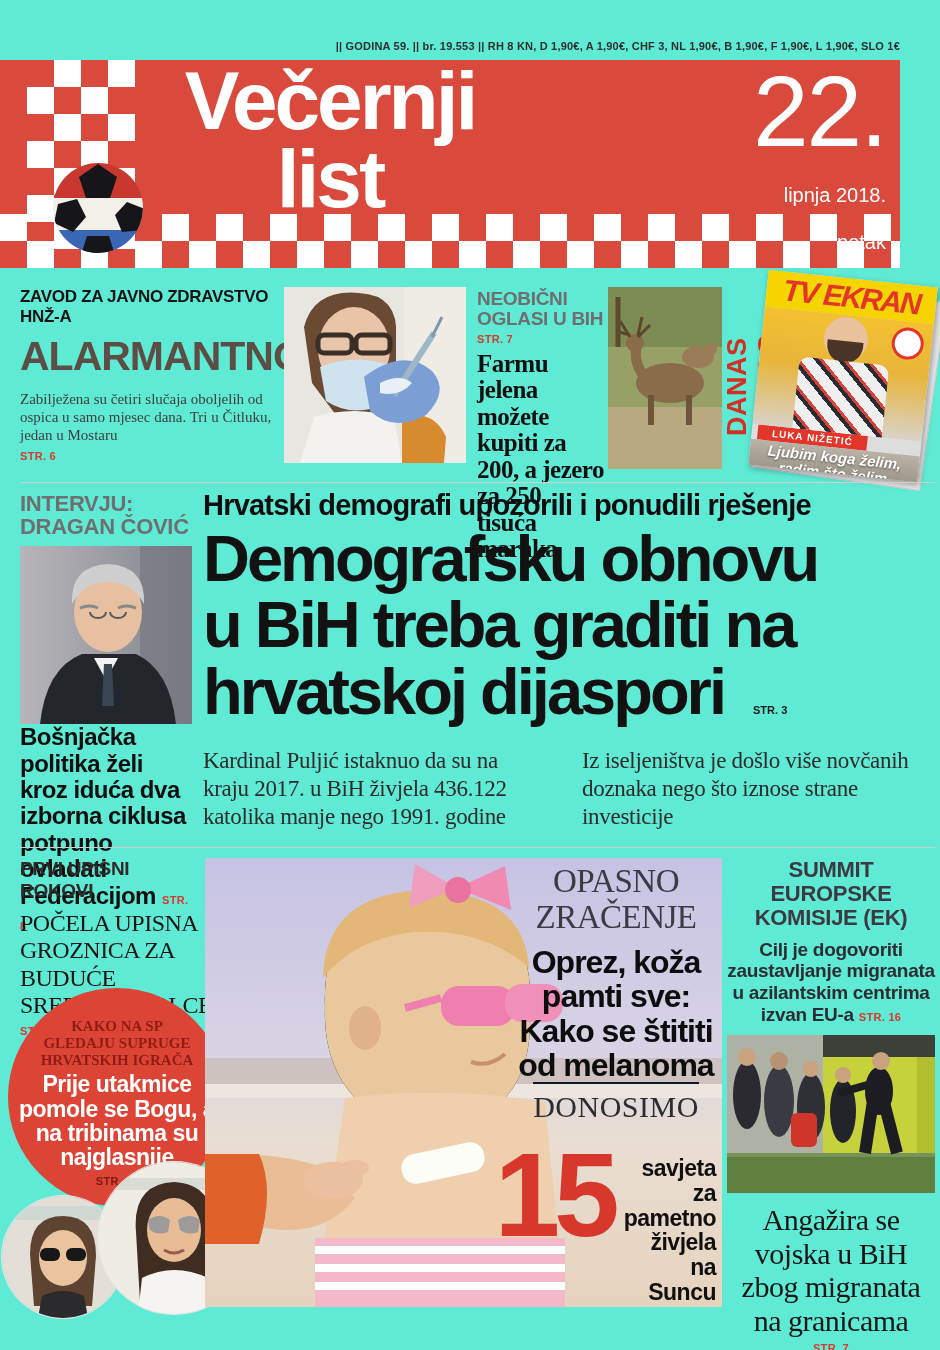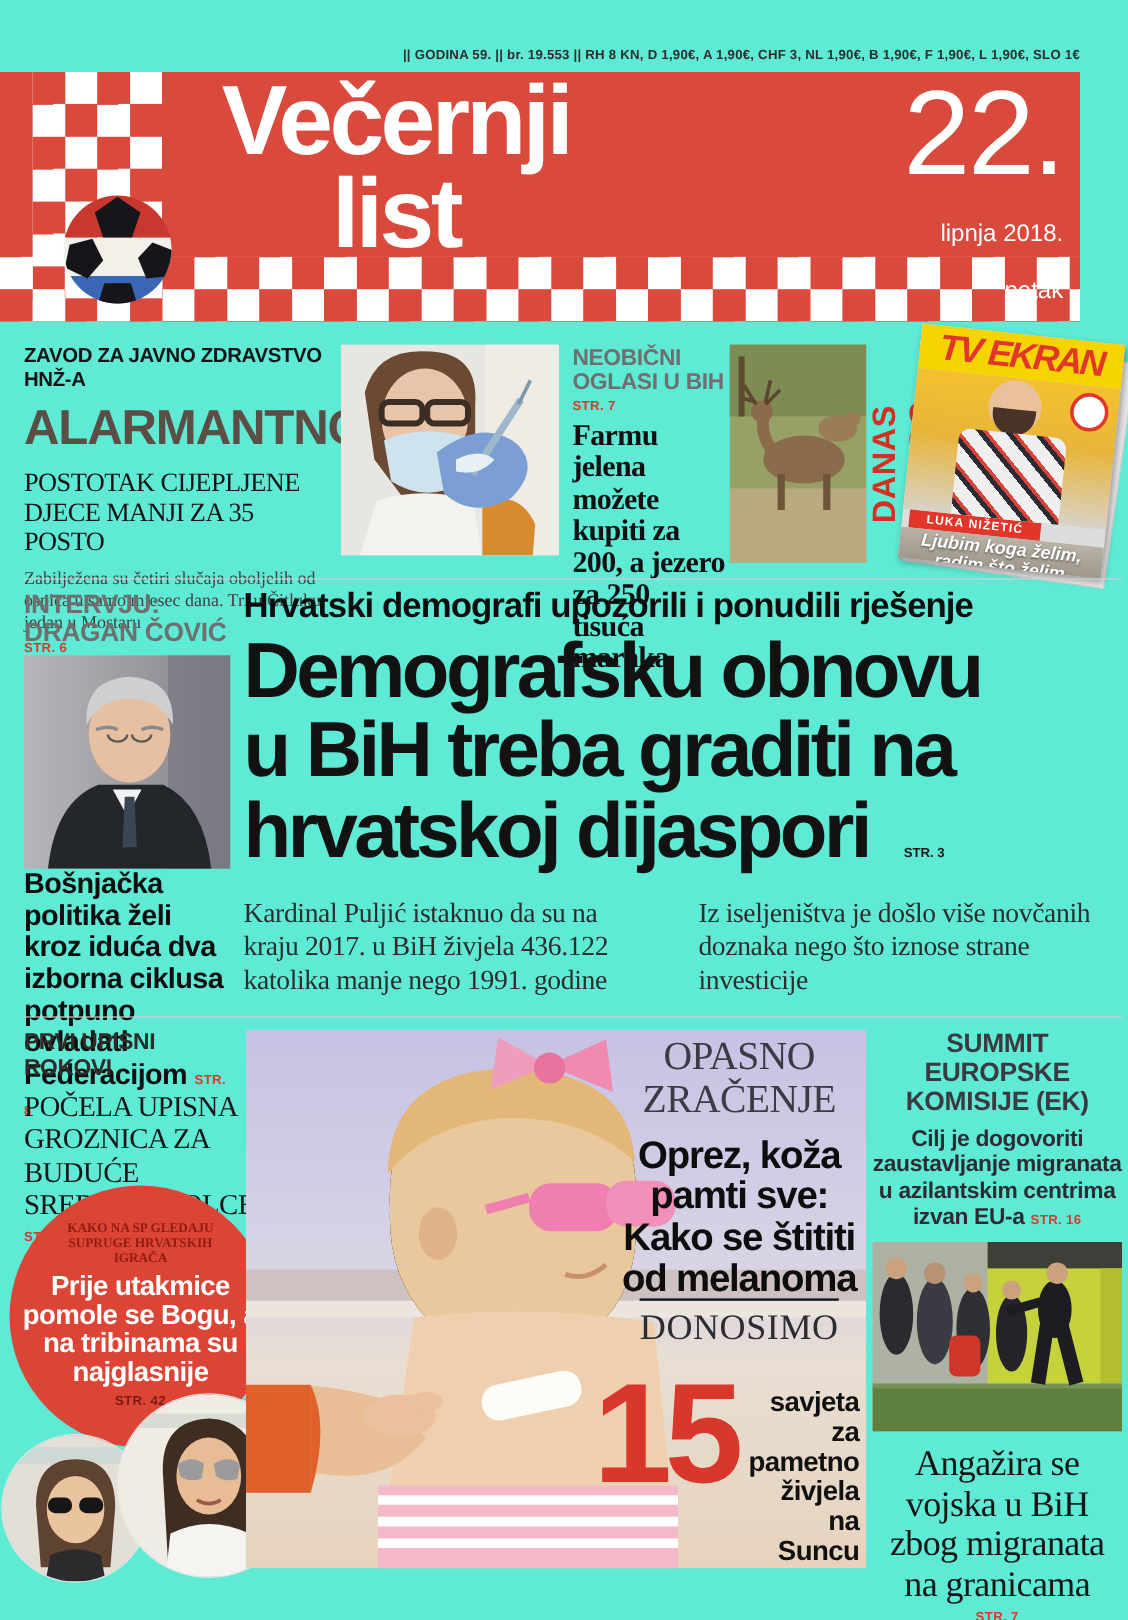--- a/index.html
+++ b/index.html
@@ -62,21 +62,21 @@
   .mainstory .head{font-size:65px;font-weight:bold;color:#121212;line-height:1.02;letter-spacing:-3px;margin-top:4px;}
   .mainstory .head .pref{color:#1a1a1a;font-size:11px;letter-spacing:0;margin-left:14px;}
   .deck{display:flex;gap:34px;margin-top:22px;font-family:"Liberation Serif",serif;font-size:23px;color:#2c2c2c;line-height:1.22;letter-spacing:-.3px;}
   .deck div{width:345px;}
   
   .enroll{position:absolute;left:20px;top:858px;width:185px;}
   .enroll .kick{font-size:19px;font-weight:bold;color:#2f2b28;letter-spacing:-.3px;}
   .enroll .head{font-family:"Liberation Serif",serif;font-size:24px;line-height:1.14;color:#161616;margin-top:8px;letter-spacing:-.5px;}
   .enroll .pref{display:block;margin-top:6px;}
   .circlebadge{position:absolute;left:8px;top:988px;width:218px;height:218px;border-radius:50%;background:#dc4436;text-align:center;padding-top:0;box-sizing:border-box;}
-  .circlebadge .kick{font-family:"Liberation Serif",serif;font-weight:bold;font-size:11px;color:#8f1d12;line-height:1.12;padding:30px 26px 0;}
+  .circlebadge .kick{font-family:"Liberation Serif",serif;font-weight:bold;font-size:15px;color:#8f1d12;line-height:1.12;padding:30px 26px 0;}
   .circlebadge .head{font-size:23px;font-weight:bold;color:#fff;line-height:1.05;padding:4px 8px 0;letter-spacing:-.5px;}
   .circlebadge .pref{display:block;color:#7e1a10;margin-top:6px;}
   .wifephoto1{position:absolute;left:2px;top:1196px;width:122px;height:122px;border-radius:50%;overflow:hidden;box-shadow:0 0 0 1px #e5e5e5;}
   .wifephoto2{position:absolute;left:98px;top:1162px;width:152px;height:152px;border-radius:50%;overflow:hidden;box-shadow:0 0 0 1px #e5e5e5;}
   .babywrap{position:absolute;left:205px;top:858px;width:517px;height:449px;overflow:hidden;}
   .suntext{position:absolute;right:6px;top:6px;width:200px;text-align:center;}
   .suntext .kick{font-family:"Liberation Serif",serif;font-size:33px;color:#3b3b44;line-height:1.08;letter-spacing:-.5px;}
   .suntext .head{font-size:32px;font-weight:bold;color:#0d0d0d;line-height:1.07;margin-top:10px;letter-spacing:-1px;}
   .suntext .donos{font-family:"Liberation Serif",serif;font-size:30px;color:#2c2c33;border-top:2px solid #0f172a;padding-top:6px;display:inline-block;letter-spacing:.5px;}
   .fifteen{position:absolute;right:6px;top:290px;width:210px;display:flex;justify-content:flex-end;align-items:flex-start;gap:10px;text-align:right;}
@@ -124,21 +124,20 @@
       <div class="small">lipnja 2018.</div>
       <div class="small">petak</div>
       <div class="small">1,5 KM</div>
       <div class="ed">BiH</div>
     </div>
   </div>
 
   <div class="alarm">
     <div class="kick">ZAVOD ZA JAVNO ZDRAVSTVO HNŽ-A</div>
     <div class="head">ALARMANTNO</div>
-    <div class="sub">POSTOTAK CIJEPLJENE DJECE MANJI ZA 35 POSTO</div>
     <div class="sum">Zabilježena su četiri slučaja oboljelih od ospica u samo mjesec dana. Tri u Čitluku, jedan u Mostaru</div>
     <span class="pref">STR. 6</span>
   </div>
 
   <svg class="nurse" viewBox="0 0 182 176">
     <rect width="182" height="176" fill="#e8e6e0"></rect>
     <rect x="120" y="0" width="62" height="176" fill="#efece6"></rect>
     <path d="M20,40 Q30,2 75,6 Q115,8 112,50 L112,120 Q90,140 55,132 L28,96 Z" fill="#6b4a33"></path>
     <ellipse cx="70" cy="62" rx="36" ry="42" fill="#e8c4a8"></ellipse>
     <rect x="34" y="48" width="34" height="18" rx="6" fill="none" stroke="#3a2e26" stroke-width="5"></rect>

